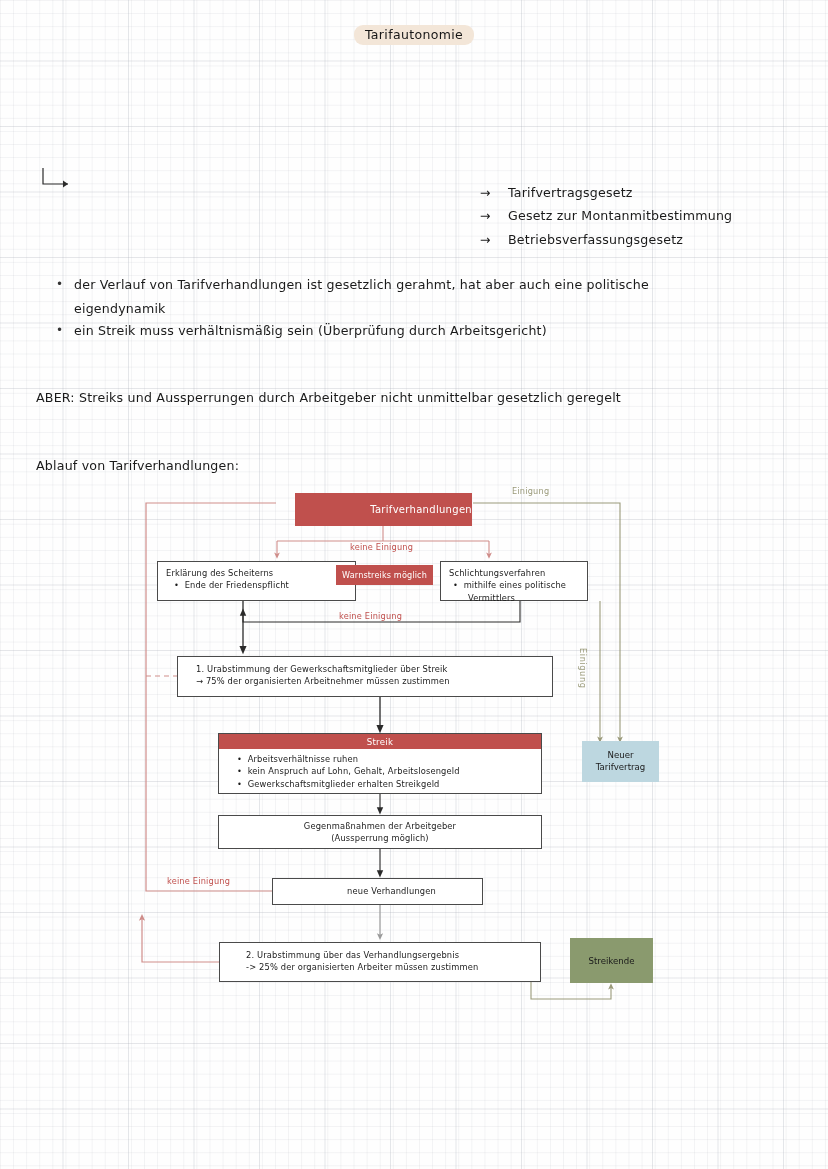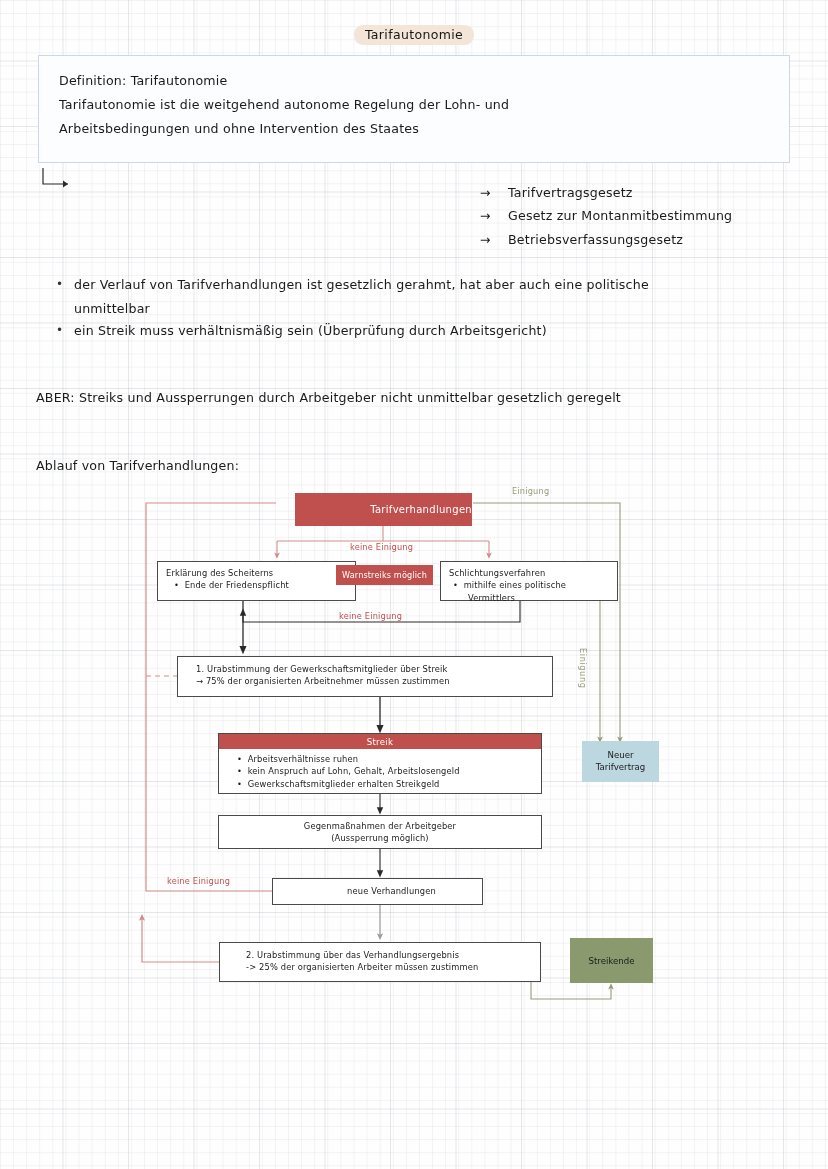--- a/index.html
+++ b/index.html
@@ -93,21 +93,21 @@
 
   
   #n-tarif{left:295px;top:493px;width:177px;height:33px;}
   
   #n-erkl{left:157px;top:561px;width:199px;height:40px;}
   
   #n-warn{left:336px;top:565px;width:97px;height:20px;
           background:#c0504d;display:flex;align-items:center;justify-content:center;}
   #n-warn span{font-size:8.1px;color:#fff;letter-spacing:.15px;}
   
-  #n-schlicht{left:440px;top:561px;width:178px;height:40px;}
+  #n-schlicht{left:440px;top:561px;width:148px;height:40px;}
   
   #n-ur1{left:177px;top:656px;width:376px;height:41px;}
   
   #n-streik{left:218px;top:733px;width:324px;height:61px;background:#fff;border:1px solid #4a4a4a;}
   #n-streik .sh{height:15px;background:#c0504d;display:flex;align-items:center;justify-content:center;}
   #n-streik .sh span{font-size:8.6px;color:#fff;letter-spacing:.3px;}
   
   #n-gegen{left:218px;top:815px;width:324px;height:34px;}
   
   #n-neue{left:272px;top:878px;width:211px;height:27px;padding-left:28px;}
@@ -143,46 +143,41 @@
 </style>
 </head>
 <body>
 
 <div id="page">
 
   <div id="title-wrap">
     <span id="title">Tarifautonomie</span>
   </div>
 
-  <div class="abs" id="def-box">
-    <div class="def-line l1">Definition: Tarifautonomie</div>
-    <div class="def-line l2">Tarifautonomie ist die weitgehend autonome Regelung der Lohn- und</div>
-    <div class="def-line l3">Arbeitsbedingungen und ohne Intervention des Staates</div>
-  </div>
 
   <svg class="abs" id="elbow" viewBox="0 0 34 24">
     <path d="M1,0 L1,16 L26,16" fill="none" stroke="#2a2a2a" stroke-width="1.2"></path>
     <path d="M26,16 L21,12.6 L21,19.4 Z" fill="#2a2a2a"></path>
   </svg>
 
   <div class="law" id="law1">
     <span class="ar">→</span><span>Tarifvertragsgesetz</span>
   </div>
   <div class="law" id="law2">
     <span class="ar">→</span><span>Gesetz zur Montanmitbestimmung</span>
   </div>
   <div class="law" id="law3">
     <span class="ar">→</span><span>Betriebsverfassungsgesetz</span>
   </div>
 
   <div class="bul" id="b1">
     <span class="dot">•</span><span>der Verlauf von Tarifverhandlungen ist gesetzlich gerahmt, hat aber auch eine politische</span>
   </div>
   <div class="bul" id="b1b">
-    <span>unmittelbar</span>
+    <span>eigendynamik</span>
   </div>
   <div class="bul" id="b2">
     <span class="dot">•</span><span>ein Streik muss verhältnismäßig sein (Überprüfung durch Arbeitsgericht)</span>
   </div>
 
   <div class="abs" id="aber">ABER: Streiks und Aussperrungen durch Arbeitgeber nicht unmittelbar gesetzlich geregelt</div>
   <div class="abs" id="ablauf">Ablauf von Tarifverhandlungen:</div>
 
   <svg class="ov" viewBox="0 0 828 1169">
     <defs>

